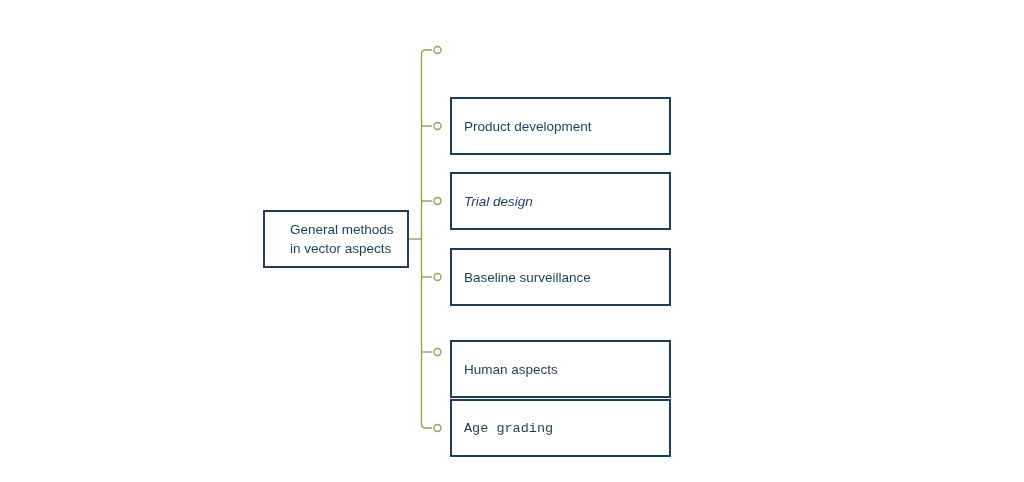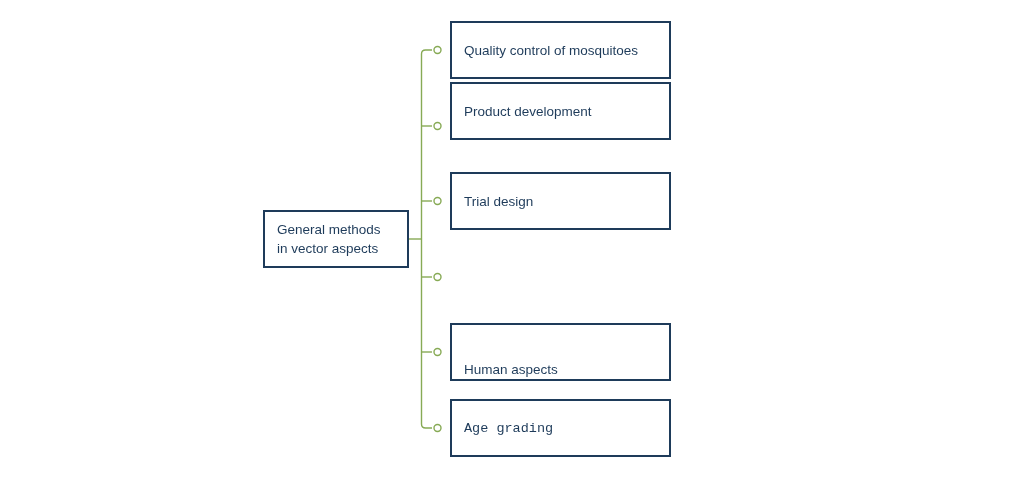--- a/index.html
+++ b/index.html
@@ -47,26 +47,26 @@
   }
   .node--root {
     left: 263px; top: 210px;
     width: 146px; height: 58px;
   }
   .node--child {
     left: 450px;
     width: 221px; height: 58px;
   }
   .node--c0 { top: 21px; }
-  .node--c1 { top: 82px; }
-  .node--c2 { top: 172px; }
+  .node--c1 { top: 97px; }
+  .node--c2 { top: 172px; font-style: italic; }
   .node--c3 { top: 248px; }
-  .node--c4 { top: 323px; align-items: flex-end; }
+  .node--c4 { top: 340px; }
   .node--c5 { top: 399px; font-family: Liberation Mono, monospace; }
-  .label-line { display: block; }
+  .label-line { display: block; margin-left: 13px; }
 </style>
 </head>
 <body>
 
 <div class="canvas">
 
   <svg class="connector-layer" viewBox="0 0 1024 482" xmlns="http://www.w3.org/2000/svg" aria-hidden="true">
 
     <path d="M 409 239 H 421.5"></path>
 
@@ -85,28 +85,28 @@
     <circle cx="437.5" cy="428" r="3.5"></circle>
   </svg>
 
   <div class="node node--root">
     <div>
       <span class="label-line">General methods</span>
       <span class="label-line">in vector aspects</span>
     </div>
   </div>
 
-  <div class="node node--child node--c0">
-    <span>Quality control of mosquitoes</span>
-  </div>
   <div class="node node--child node--c1">
     <span>Product development</span>
   </div>
   <div class="node node--child node--c2">
     <span>Trial design</span>
+  </div>
+  <div class="node node--child node--c3">
+    <span>Baseline surveillance</span>
   </div>
   <div class="node node--child node--c4">
     <span>Human aspects</span>
   </div>
   <div class="node node--child node--c5">
     <span>Age grading</span>
   </div>
 
 </div>
 

